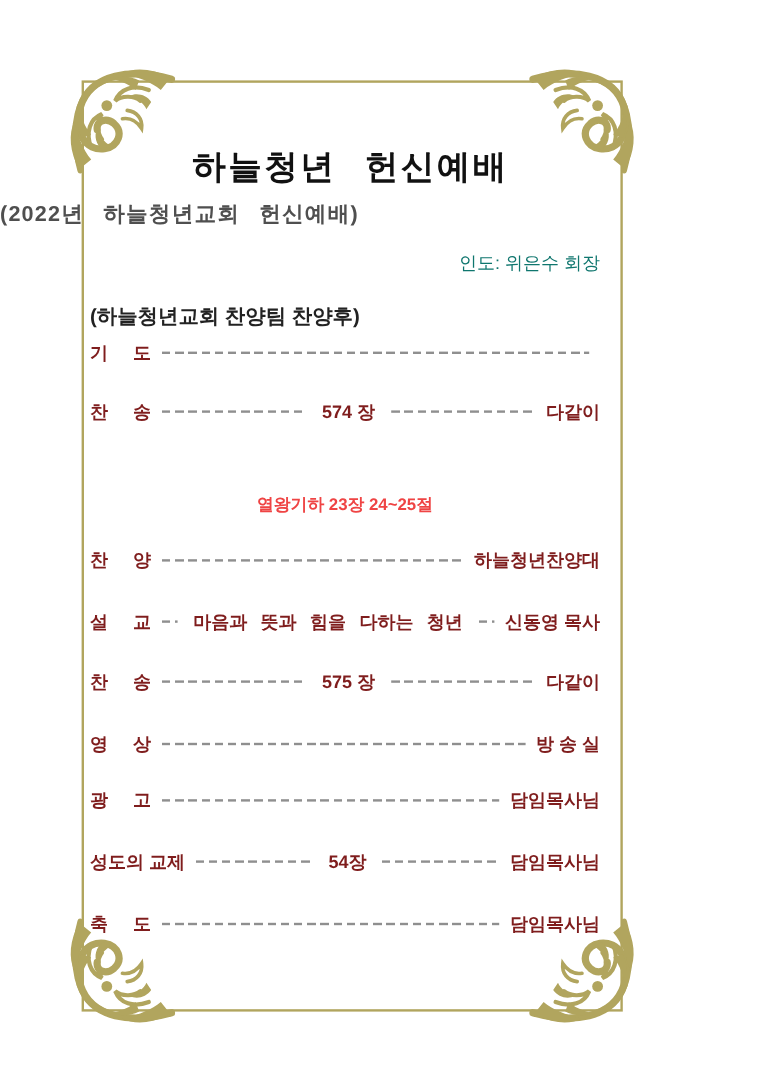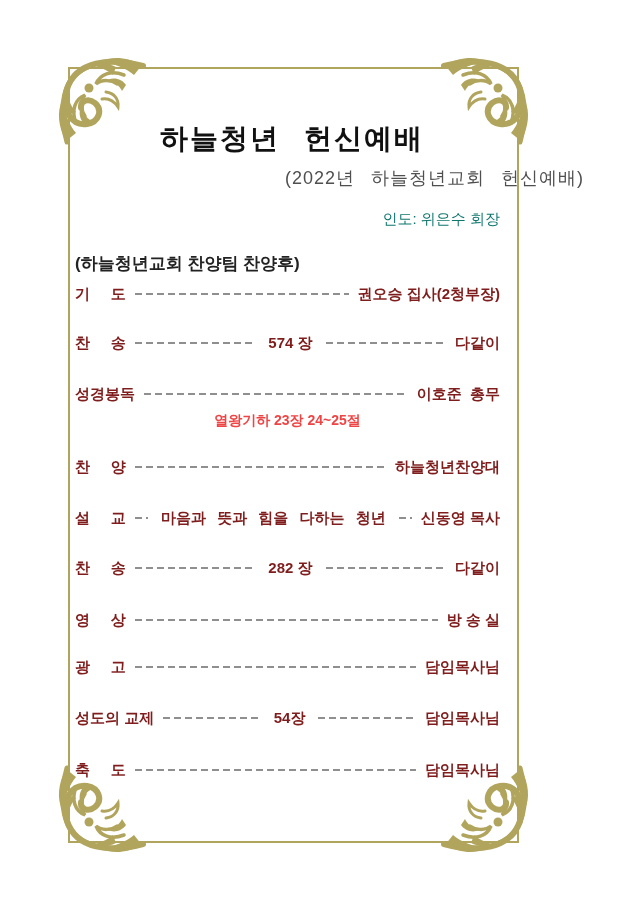--- a/index.html
+++ b/index.html
@@ -33,22 +33,22 @@
   
   .title {
     position: absolute; top: 120px; left: 0; right: 0;
     text-align: center;
     font-size: 28px; font-weight: bold; letter-spacing: 2px; word-spacing: 14px;
     color: #111;
     white-space: pre;
   }
   .subtitle {
     position: absolute; top: 166px; left: 0; right: 0;
-    text-align: right;
-    font-size: 18px; font-weight: 400; letter-spacing: 1px; word-spacing: 10px;
+    text-align: left;
+    font-size: 18px; font-weight: 700; letter-spacing: 1px; word-spacing: 10px;
     color: #4f4f4f;
     white-space: pre;
   }
   .leader {
     position: absolute; top: 210px; left: 75px; right: 84px;
     text-align: right;
     font-size: 15px; font-weight: 400; color: #0f766e;
     white-space: pre;
   }
   .note {
@@ -130,56 +130,50 @@
     </div>
 
   <div class="title">하늘청년 헌신예배</div>
   <div class="subtitle">(2022년 하늘청년교회 헌신예배)</div>
   <div class="leader">인도: 위은수 회장</div>
   <div class="note">(하늘청년교회 찬양팀 찬양후)</div>
 
   <div class="row" style="top:285px">
     <span class="lbl">기     도</span>
     <span class="dash"></span>
-    <span class="nm">권오승 집사(2청부장)</span>
   </div>
 
   <div class="row" style="top:334px">
     <span class="lbl">찬     송</span>
     <span class="dash"></span>
     <span class="ctr">574 장</span>
     <span class="dash"></span>
     <span class="nm">다같이</span>
   </div>
 
-  <div class="row" style="top:385px">
-    <span class="lbl">성경봉독</span>
-    <span class="dash"></span>
-    <span class="nm">이호준  총무</span>
-  </div>
   <div class="subline" style="top:412px">열왕기하 23장 24~25절</div>
 
   <div class="row" style="top:509px">
     <span class="lbl">설     교</span>
     <span class="dash"></span>
     <span class="ctr wide">마음과 뜻과 힘을 다하는 청년</span>
     <span class="dash"></span>
     <span class="nm">신동영 목사</span>
   </div>
 
   <div class="row" style="top:458px">
     <span class="lbl">찬     양</span>
     <span class="dash"></span>
     <span class="nm">하늘청년찬양대</span>
   </div>
 
   <div class="row" style="top:559px">
     <span class="lbl">찬     송</span>
     <span class="dash"></span>
-    <span class="ctr">282 장</span>
+    <span class="ctr">575 장</span>
     <span class="dash"></span>
     <span class="nm">다같이</span>
   </div>
 
   <div class="row" style="top:611px">
     <span class="lbl">영     상</span>
     <span class="dash"></span>
     <span class="nm">방 송 실</span>
   </div>
 

